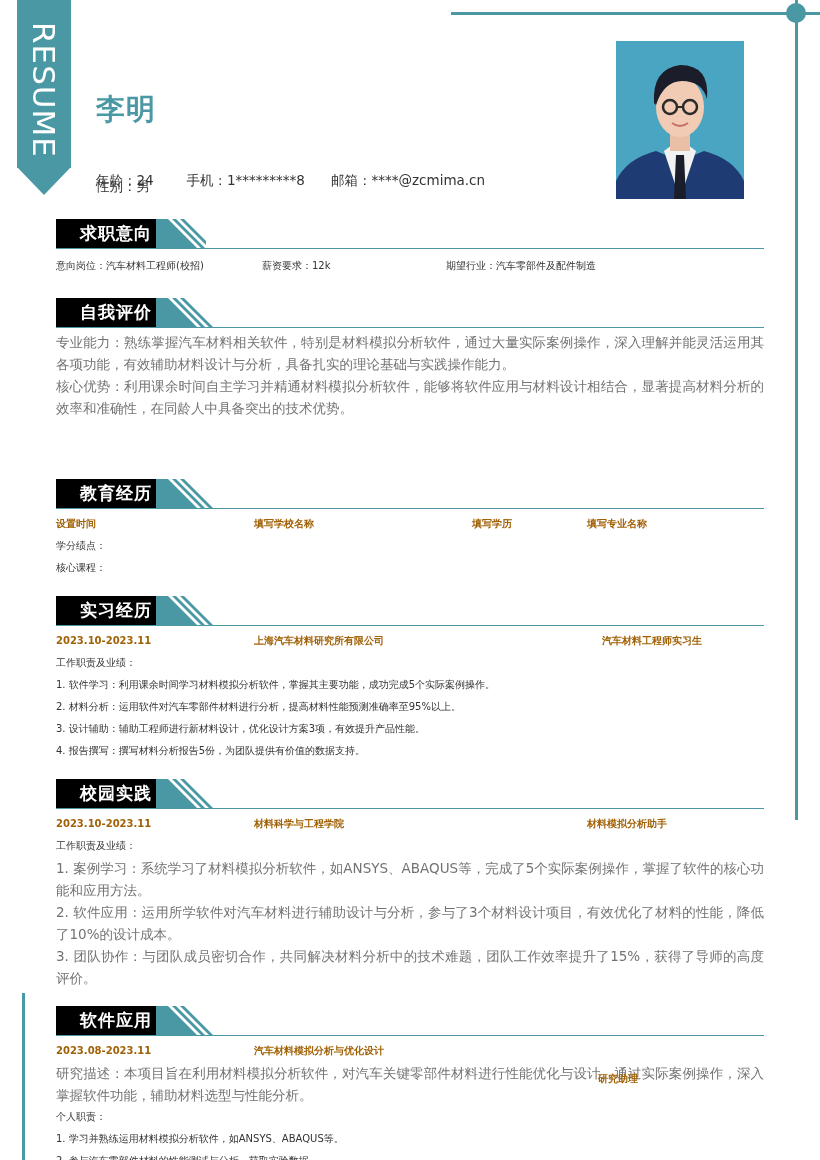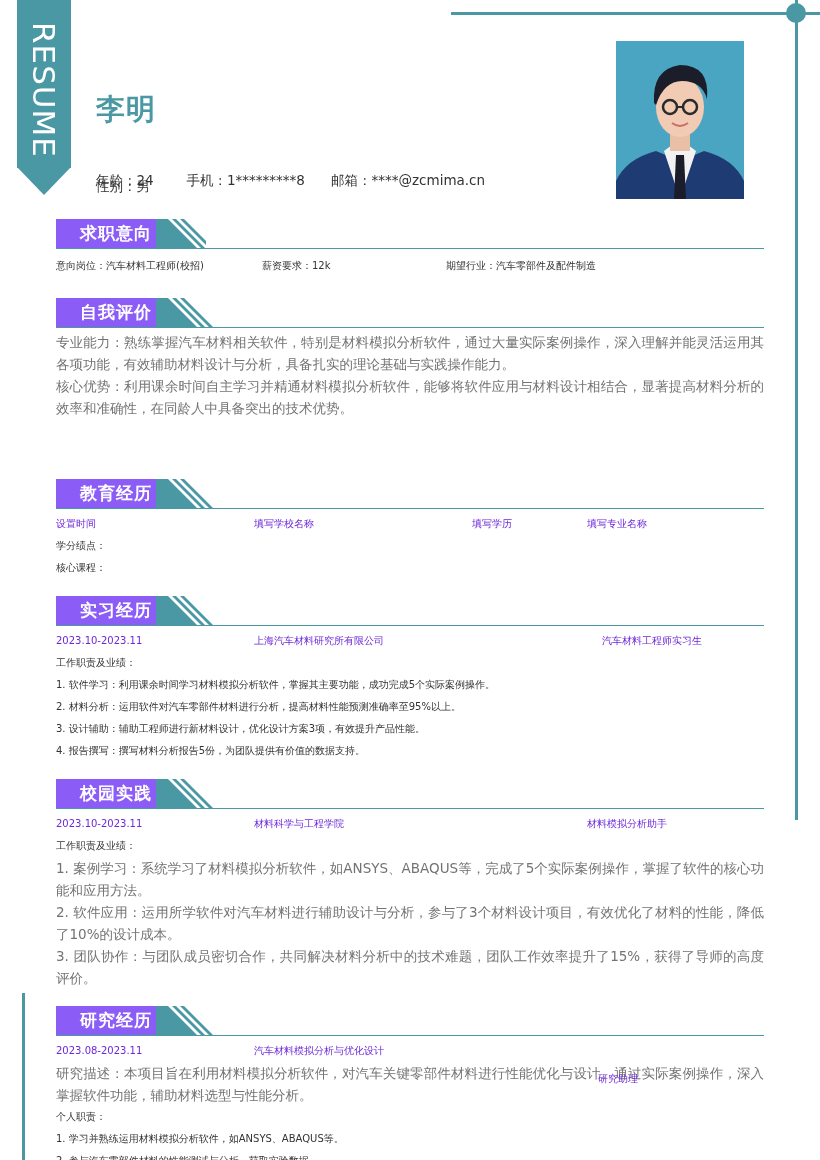--- a/index.html
+++ b/index.html
@@ -22,26 +22,26 @@
 
   
   .name { position:absolute; left:96px; top:90px; font-size:29px; font-weight:bold; color:#4b98a5; letter-spacing:1px; }
   .info-row { position:absolute; left:96px; font-size:13.5px; color:#333; white-space:nowrap; }
   .info-row span { display:inline-block; }
   .photo { position:absolute; left:616px; top:41px; width:128px; height:158px; background:#47a3c0; overflow:hidden; }
 
   
   .section { position:absolute; left:56px; width:708px; }
   .sec-head { position:relative; height:30px; border-bottom:1.5px solid #4b98a5; }
-  .sec-tab { position:absolute; left:0; top:0; height:29px; width:100px; background:#8b5cf6; }
+  .sec-tab { position:absolute; left:0; top:0; height:29px; width:100px; background:#000000; }
   .sec-tab-title { position:absolute; left:24px; top:3px; color:#fff; font-size:17px; font-weight:bold; letter-spacing:1px; white-space:nowrap; }
   .sec-slash { position:absolute; top:0; height:29px; }
   .row { position:relative; height:22px; line-height:22px; font-size:10px; white-space:nowrap; }
   .row .c { position:absolute; top:0; }
-  .bold { font-weight:normal; color:#6d28d9; }
+  .bold { font-weight:bold; color:#a16207; }
   .para { font-size:13.5px; line-height:22px; color:#737373; text-align:justify; }
 </style>
 </head>
 <body>
 
 <div class="top-line"></div>
 <div class="right-vline"></div>
 <div class="top-dot"></div>
 <div class="left-vline"></div>
 
@@ -180,21 +180,21 @@
   </div>
   <div class="row">工作职责及业绩：</div>
   <p class="para">1. 案例学习：系统学习了材料模拟分析软件，如ANSYS、ABAQUS等，完成了5个实际案例操作，掌握了软件的核心功能和应用方法。</p>
   <p class="para">2. 软件应用：运用所学软件对汽车材料进行辅助设计与分析，参与了3个材料设计项目，有效优化了材料的性能，降低了10%的设计成本。</p>
   <p class="para">3. 团队协作：与团队成员密切合作，共同解决材料分析中的技术难题，团队工作效率提升了15%，获得了导师的高度评价。</p>
 </div>
 
 <div class="section" style="top:1006px;">
   <div class="sec-head">
     <div class="sec-tab">
-        <span class="sec-tab-title">研究经历</span>
+        <span class="sec-tab-title">软件应用</span>
       </div>
     <svg class="sec-slash" style="left:100px;" width="60" height="29">
       <polygon points="0,0 12,0 41,29 0,29" fill="#4b98a5"></polygon>
       <polygon points="16,0 20,0 49,29 45,29" fill="#4b98a5"></polygon>
       <polygon points="24,0 28,0 57,29 53,29" fill="#4b98a5"></polygon>
     </svg>
   </div>
   <div class="row bold" style="margin-top:4px;">
     <span class="c" style="left:0;">2023.08-2023.11</span>
     <span class="c" style="left:198px;">汽车材料模拟分析与优化设计</span>

